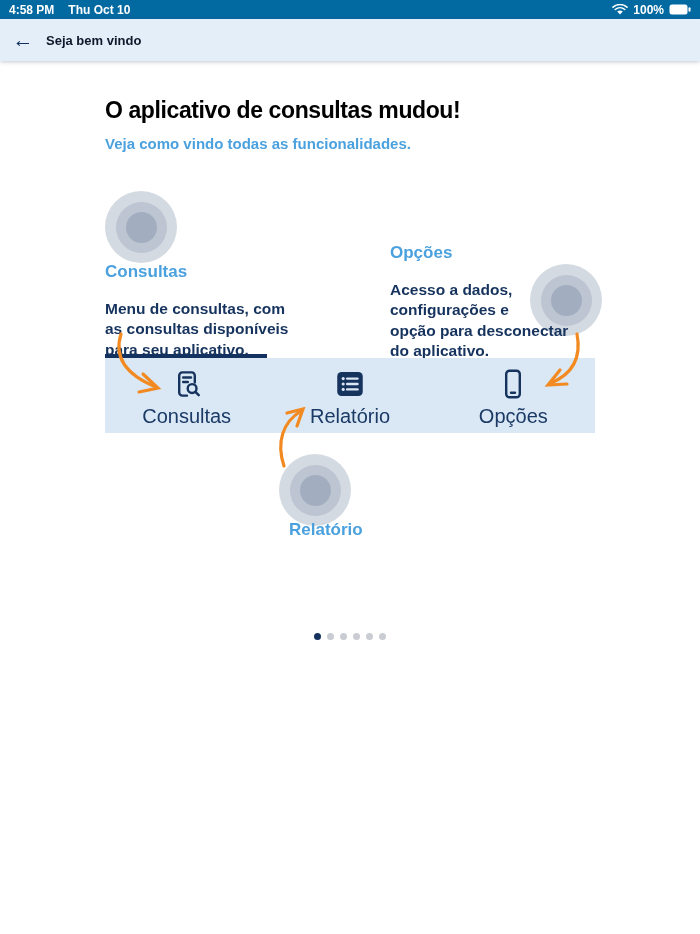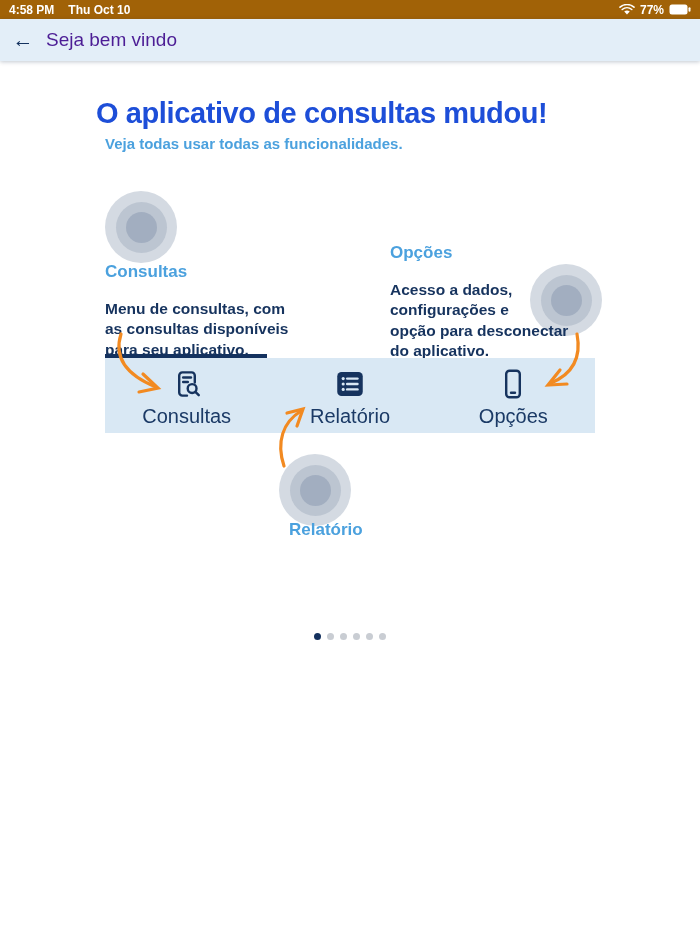--- a/index.html
+++ b/index.html
@@ -6,45 +6,45 @@
   html, body { width: 700px; height: 934px; }
   body {
     font-family: "Liberation Sans", sans-serif;
     background: #ffffff;
     position: relative;
     overflow: hidden;
   }
   
   .status-bar {
     position: absolute; left: 0; top: 0; width: 700px; height: 19px;
-    background: #a16207;
+    background: #0369a1;
     display: flex; align-items: center; justify-content: space-between;
     padding: 0 9px;
     color: #ffffff; font-size: 12px; font-weight: bold;
   }
   .status-left { display: flex; gap: 14px; }
   .status-right { display: flex; align-items: center; gap: 5px; }
   .wifi-svg, .battery-svg { display: block; }
   
   .nav-bar {
     position: absolute; left: 0; top: 19px; width: 700px; height: 42px;
     background: #e3eef8;
     display: flex; align-items: center;
     box-shadow: 0 1px 4px rgba(40,60,90,0.28);
     z-index: 5;
   }
   .back-arrow {
     width: 46px; text-align: center; font-size: 21px; color: #14325f;
     cursor: pointer; line-height: 42px;
   }
-  .nav-title { font-size: 19px; font-weight: normal; color: #4c1d95; }
+  .nav-title { font-size: 13px; font-weight: bold; color: #0f172a; }
   
   .hero-title {
-    position: absolute; left: 96px; top: 97px;
-    font-size: 29px; font-weight: bold; color: #1d4ed8; letter-spacing: -0.4px;
+    position: absolute; left: 105px; top: 97px;
+    font-size: 23px; font-weight: bold; color: #000000; letter-spacing: -0.4px;
   }
   .hero-subtitle {
     position: absolute; left: 105px; top: 135px;
     font-size: 15px; font-weight: bold; color: #4ba1de;
   }
   
   .circle-outer {
     position: absolute; width: 72px; height: 72px; border-radius: 50%;
     background: #d4dae2; display: flex; align-items: center; justify-content: center;
   }
@@ -101,35 +101,35 @@
   <div class="status-left">
     <span>4:58 PM</span>
     <span>Thu Oct 10</span>
   </div>
   <div class="status-right">
     <svg class="wifi-svg" width="16" height="12" viewBox="0 0 16 12">
       <path d="M8 10.6 L5.2 7.6 a4.4 4.4 0 0 1 5.6 0 Z" fill="#ffffff"></path>
       <path d="M3.2 5.5 a7.4 7.4 0 0 1 9.6 0" stroke="#ffffff" stroke-width="1.6" fill="none" stroke-linecap="round"></path>
       <path d="M1.0 3.2 a10.6 10.6 0 0 1 14.0 0" stroke="#ffffff" stroke-width="1.6" fill="none" stroke-linecap="round"></path>
     </svg>
-    <span>77%</span>
+    <span>100%</span>
     <svg class="battery-svg" width="22" height="11" viewBox="0 0 22 11">
       <rect x="0.5" y="0.5" width="18" height="10" rx="2.5" fill="#ffffff"></rect>
       <rect x="19.5" y="3.2" width="2" height="4.6" rx="1" fill="#ffffff"></rect>
     </svg>
   </div>
 </div>
 
 <div class="nav-bar">
   <span class="back-arrow">←</span>
   <span class="nav-title">Seja bem vindo</span>
 </div>
 
 <div class="hero-title">O aplicativo de consultas mudou!</div>
-<div class="hero-subtitle">Veja todas usar todas as funcionalidades.</div>
+<div class="hero-subtitle">Veja como vindo todas as funcionalidades.</div>
 
 <div class="circle-outer circle-consultas">
   <div class="circle-mid">
       <div class="circle-inner"></div>
     </div>
 </div>
 <div class="circle-outer circle-opcoes">
   <div class="circle-mid">
       <div class="circle-inner"></div>
     </div>

